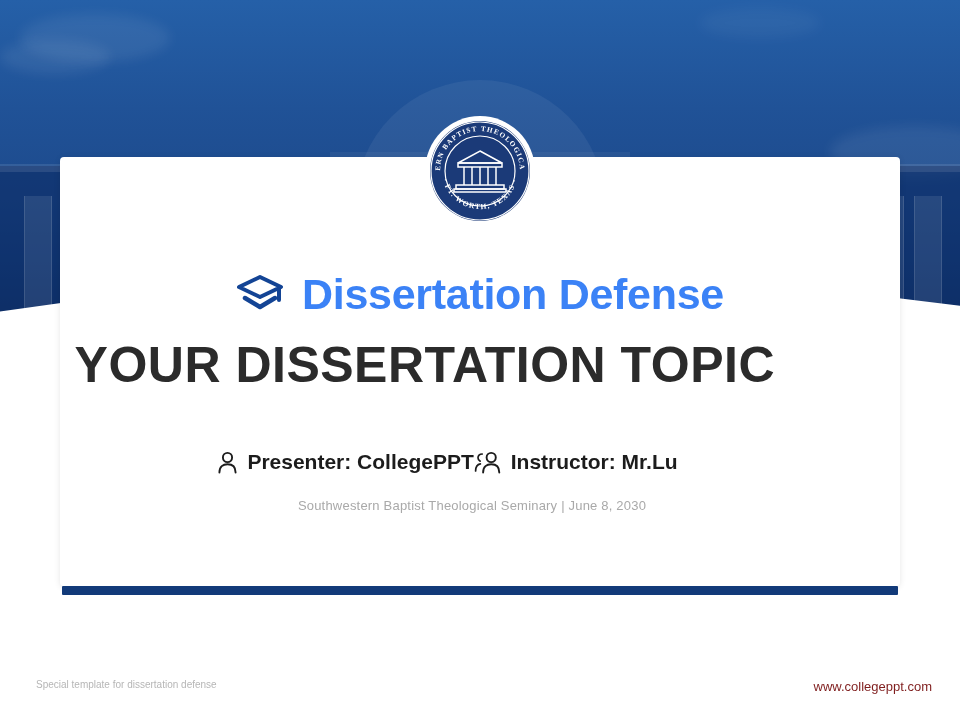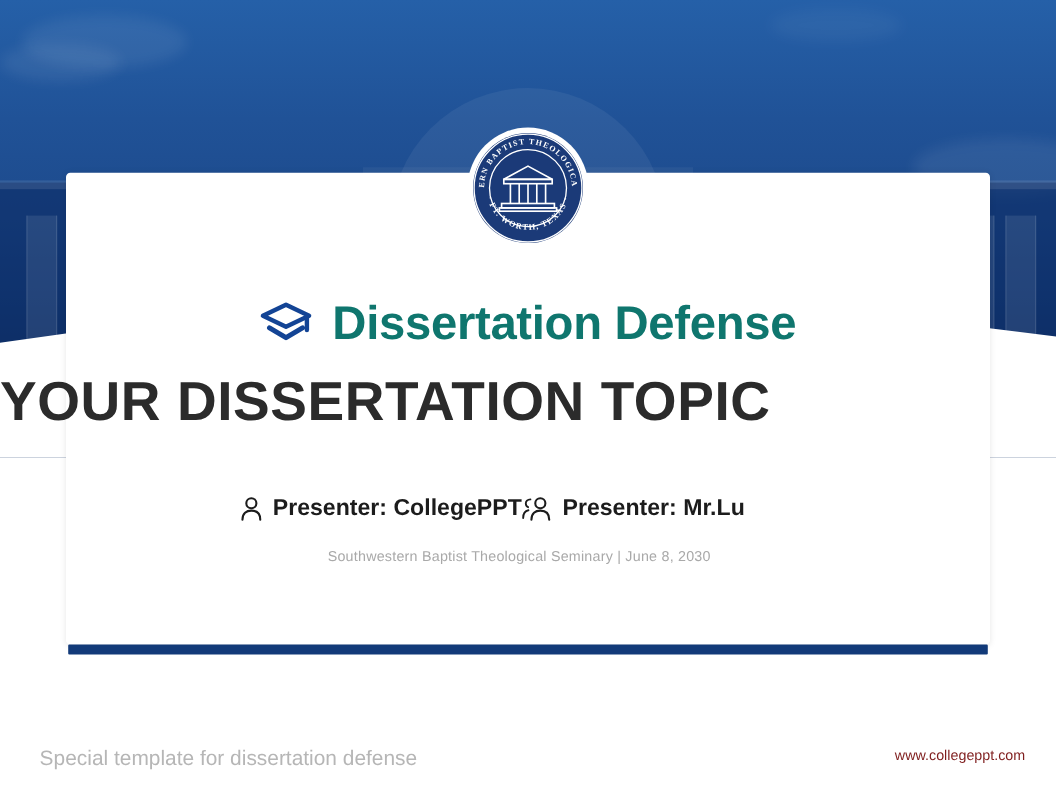--- a/index.html
+++ b/index.html
@@ -176,31 +176,31 @@
     width: 960px;
     display: flex;
     align-items: center;
     justify-content: center;
     gap: 18px;
   }
   .cap-icon { display: block; }
   .title-main {
     font-size: 43px;
     font-weight: bold;
-    color: #0f766e;
+    color: #3b82f6;
     letter-spacing: -0.3px;
     line-height: 1;
     white-space: nowrap;
   }
   .title-topic {
     position: absolute;
     left: 0;
     top: 338px;
     width: 775px;
-    text-align: left;
+    text-align: right;
     font-size: 50px;
     font-weight: bold;
     color: #2b2b2b;
     letter-spacing: 0.5px;
     line-height: 1.1;
     white-space: nowrap;
   }
 
   
   .credits {
@@ -233,21 +233,21 @@
     color: #a9a9a9;
     letter-spacing: .2px;
     white-space: nowrap;
   }
 
   
   .footer-left {
     position: absolute;
     left: 36px;
     top: 679px;
-    font-size: 19px;
+    font-size: 10px;
     color: #b6b6b6;
     white-space: nowrap;
   }
   .footer-right {
     position: absolute;
     right: 28px;
     top: 679px;
     font-size: 13px;
     color: #7f1d1d;
     white-space: nowrap;
@@ -353,21 +353,21 @@
     </div>
     <div class="credit">
       <span>
         <svg width="28" height="23" viewBox="0 0 28 23" aria-hidden="true">
           <circle cx="17.2" cy="6.5" r="4.6" fill="none" stroke="#1c1c1c" stroke-width="1.9"></circle>
           <path d="M 9.1,21.5 C 9.1,15.6 12.7,13.2 17.2,13.2 C 21.7,13.2 25.3,15.6 25.3,21.5" fill="none" stroke="#1c1c1c" stroke-width="1.9" stroke-linecap="round"></path>
           <path d="M 8.2,3.0 C 5.4,3.0 4.0,4.8 4.0,6.8 C 4.0,8.4 4.9,9.6 6.1,10.1" fill="none" stroke="#1c1c1c" stroke-width="1.7" stroke-linecap="round"></path>
           <path d="M 1.6,20.0 C 1.6,15.4 3.6,13.4 6.4,12.9" fill="none" stroke="#1c1c1c" stroke-width="1.7" stroke-linecap="round"></path>
         </svg>
       </span>
-      <span>Presenter: Mr.Lu</span>
+      <span>Instructor: Mr.Lu</span>
     </div>
   </div>
 
   <div class="venue">Southwestern Baptist Theological Seminary | June 8, 2030</div>
 
   <div class="footer-left">Special template for dissertation defense</div>
   <div class="footer-right">www.collegeppt.com</div>
 
 </div>
 

